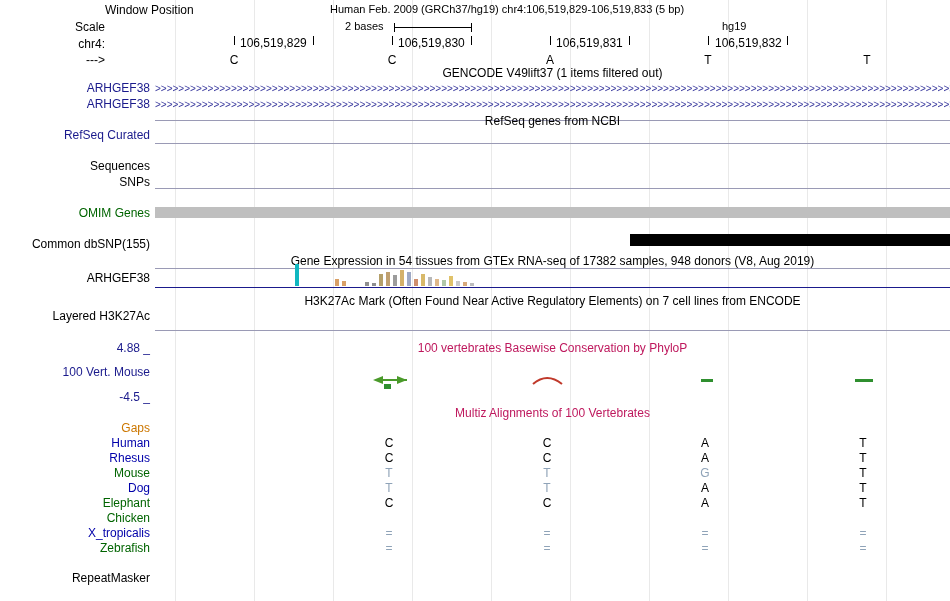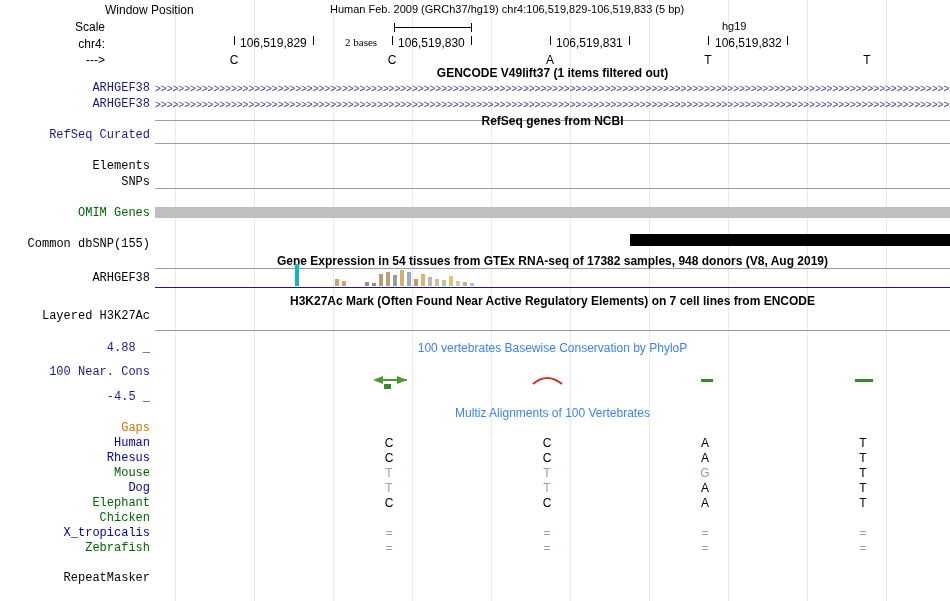--- a/index.html
+++ b/index.html
@@ -8,37 +8,37 @@
     background:#ffffff;
     font-family:"Liberation Sans", sans-serif;
     font-size:12px;
     color:#000000;
     position:relative;
     overflow:hidden;
   }
   .browser{position:relative;width:950px;height:601px;}
 
   
-  .labels{position:absolute;left:0;top:0;width:155px;height:422px;font-family:Liberation Mono, monospace;}
+  .labels{position:absolute;left:0;top:0;width:155px;height:422px;}
   .lbl{position:absolute;right:5px;text-align:right;white-space:nowrap;font-size:12px;}
   .lbl.blue{color:#1a1a8c;}
   .lbl.black{color:#000000;}
   .lbl.green{color:#006400;}
   .lbl.orange{color:#cc7700;}
   .lbl.bluedk{color:#0000aa;}
 
   
   .tracks{position:absolute;left:155px;top:0;width:795px;height:601px;}
   .vline{position:absolute;top:0;bottom:0;width:1px;background:#e9e9e9;}
   .hline{position:absolute;left:0;right:0;height:1px;background:#9a9ab5;}
 
   .centertext{position:absolute;width:795px;text-align:center;font-size:12px;}
-  .cblack{color:#000;font-weight:bold;}
+  .cblack{color:#000;}
   .cgreen{color:#006400;}
-  .cblue2{color:#3b82f6;}
+  .cblue2{color:#be185d;}
 
   
   .hdr{position:absolute;left:0;top:0;width:950px;}
   .hdr .row{position:absolute;white-space:nowrap;font-size:11px;}
 
   .tick{position:absolute;width:1px;background:#000;}
   .basechar{position:absolute;font-size:12px;color:#000;text-align:center;}
   .poslabel{position:absolute;font-size:12px;color:#000;white-space:nowrap;}
 
   
@@ -82,21 +82,21 @@
     <div class="vline" style="left:652px;"></div>
     <div class="vline" style="left:731px;"></div>
   </div>
 
   <div class="hdr">
 
     <div class="lbl black" style="top:3px;right:845px;width:0;">Window Position</div>
     <div class="row" style="left:330px;top:3px;">Human Feb. 2009 (GRCh37/hg19)    chr4:106,519,829-106,519,833 (5 bp)</div>
 
     <div class="lbl black" style="top:20px;right:845px;">Scale</div>
-    <div class="row" style="left:345px;top:36px;font-family:Liberation Serif, serif;">2 bases</div>
+    <div class="row" style="left:345px;top:20px;">2 bases</div>
     <div class="scalebar" style="left:394px;top:27px;width:78px;"></div>
     <div class="scaleend" style="left:394px;top:23px;"></div>
     <div class="scaleend" style="left:471px;top:23px;"></div>
     <div class="row" style="left:722px;top:20px;">hg19</div>
 
     <div class="lbl black" style="top:37px;right:845px;">chr4:</div>
 
     <div class="tick" style="left:234px;top:36px;height:9px;"></div>
     <div class="tick" style="left:313px;top:36px;height:9px;"></div>
     <div class="tick" style="left:392px;top:36px;height:9px;"></div>
@@ -116,27 +116,27 @@
     <div class="basechar" style="left:382px;top:53px;width:20px;">C</div>
     <div class="basechar" style="left:540px;top:53px;width:20px;">A</div>
     <div class="basechar" style="left:698px;top:53px;width:20px;">T</div>
     <div class="basechar" style="left:857px;top:53px;width:20px;">T</div>
   </div>
 
   <div class="labels">
     <div class="lbl blue" style="top:81px;">ARHGEF38</div>
     <div class="lbl blue" style="top:97px;">ARHGEF38</div>
     <div class="lbl blue" style="top:128px;">RefSeq Curated</div>
-    <div class="lbl black" style="top:159px;">Elements</div>
+    <div class="lbl black" style="top:159px;">Sequences</div>
     <div class="lbl black" style="top:175px;text-align:right;">SNPs</div>
     <div class="lbl green" style="top:206px;">OMIM Genes</div>
     <div class="lbl black" style="top:237px;margin-left:44px;">Common dbSNP(155)</div>
     <div class="lbl black" style="top:271px;">ARHGEF38</div>
     <div class="lbl black" style="top:309px;">Layered H3K27Ac</div>
-    <div class="lbl blue" style="top:365px;">100 Near. Cons</div>
+    <div class="lbl blue" style="top:365px;">100 Vert. Mouse</div>
     <div class="lbl orange" style="top:421px;">Gaps</div>
     <div class="lbl bluedk" style="top:436px;">Human</div>
     <div class="lbl bluedk" style="top:451px;">Rhesus</div>
     <div class="lbl green" style="top:466px;">Mouse</div>
     <div class="lbl bluedk" style="top:481px;">Dog</div>
     <div class="lbl green" style="top:496px;">Elephant</div>
     <div class="lbl green" style="top:511px;">Chicken</div>
     <div class="lbl bluedk" style="top:526px;">X_tropicalis</div>
     <div class="lbl green" style="top:541px;">Zebrafish</div>
     <div class="lbl black" style="top:571px;">RepeatMasker</div>

